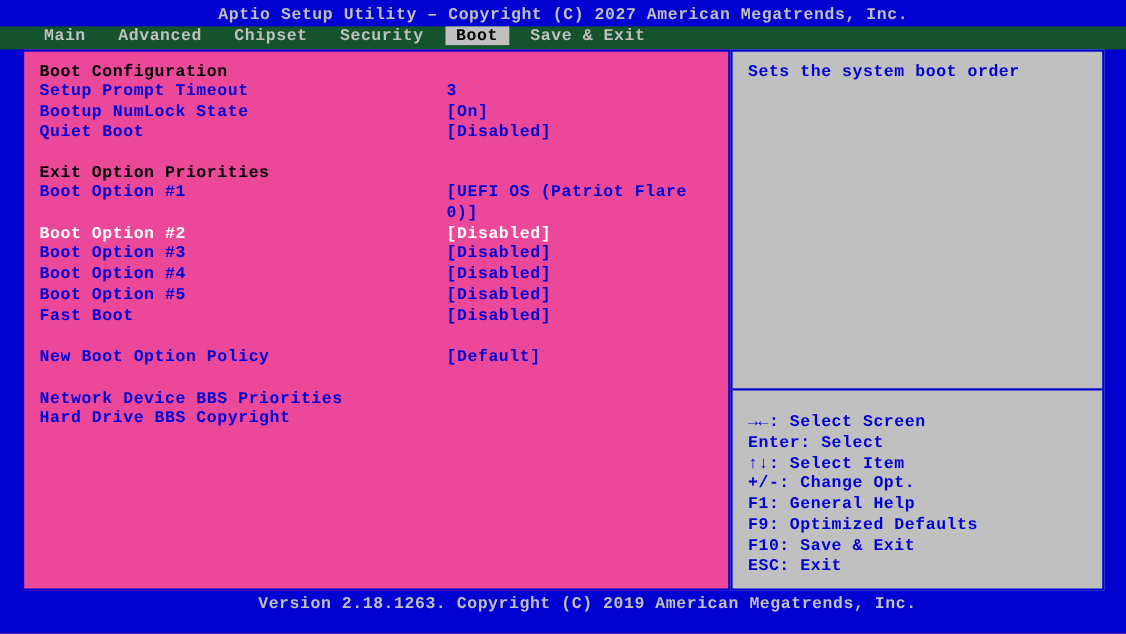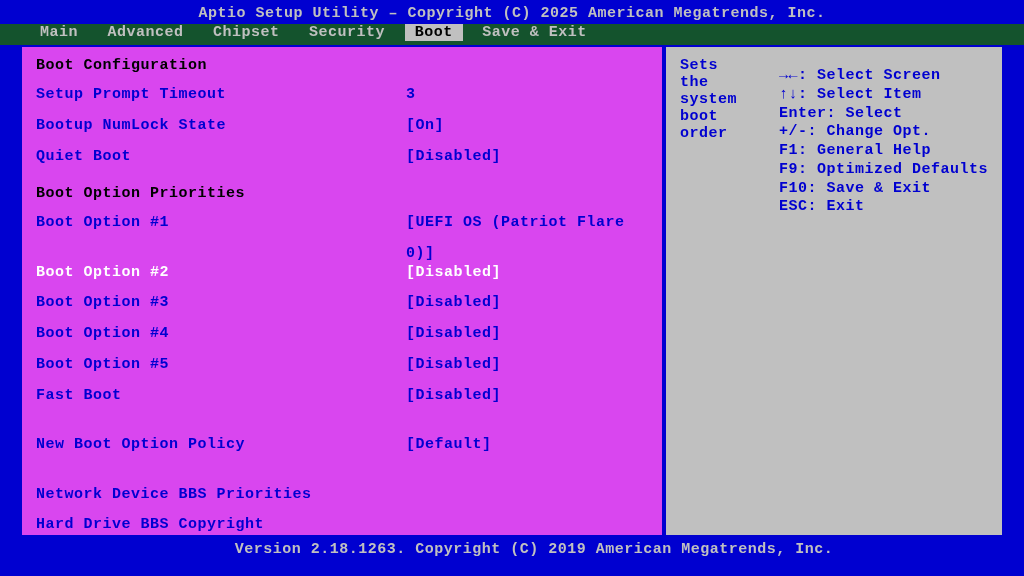--- a/index.html
+++ b/index.html
@@ -38,31 +38,31 @@
     color: #000;
   }
   .main-area {
     display: flex;
     height: 492px;
     padding: 0 20px;
     gap: 0;
   }
   .left-panel {
     flex: 1;
-    background: #d946ef;
+    background: #ec4899;
     border: 2px solid #0000d0;
     padding: 10px 14px;
     min-width: 0;
   }
   .right-panel {
     width: 340px;
     background: #c0c0c0;
     border: 2px solid #0000d0;
     display: flex;
-    flex-direction: row;
+    flex-direction: column;
   }
   .right-top {
     flex: 1;
     padding: 10px 14px;
     color: #0000d0;
   }
   .right-divider {
     height: 2px;
     background: #0000d0;
     margin: 0;
@@ -82,21 +82,20 @@
   }
   .row .label {
     width: 370px;
     flex-shrink: 0;
   }
   .row .value {
     flex: 1;
   }
   .blue {
     color: #0000d0;
-    margin-top: 12px;
   }
   .selected {
     color: #fff;
     justify-content: center;
   }
   .blank-row {
     height: 1.25em;
   }
   .footer {
     background: #0000d0;
@@ -105,21 +104,21 @@
     padding: 4px 0 0 0;
     margin-left: 44px;
   }
   .hint-line {
     white-space: nowrap;
   }
 </style>
 </head>
 <body>
 
-<div class="title-bar">Aptio Setup Utility – Copyright (C) 2025 American Megatrends, Inc.</div>
+<div class="title-bar">Aptio Setup Utility – Copyright (C) 2027 American Megatrends, Inc.</div>
 
 <div class="menu-bar">
   <span class="menu-item">Main</span>
   <span class="menu-item">Advanced</span>
   <span class="menu-item">Chipset</span>
   <span class="menu-item">Security</span>
   <span class="menu-item active">Boot</span>
   <span class="menu-item">Save &amp; Exit</span>
 </div>
 
@@ -138,21 +137,21 @@
       <span class="value">[On]</span>
     </div>
 
     <div class="row blue">
       <span class="label">Quiet Boot</span>
       <span class="value">[Disabled]</span>
     </div>
 
     <div class="blank-row"></div>
 
-    <div class="section-header">Boot Option Priorities</div>
+    <div class="section-header">Exit Option Priorities</div>
 
     <div class="row blue">
       <span class="label">Boot Option #1</span>
       <span class="value">[UEFI OS (Patriot Flare</span>
     </div>
     <div class="row blue">
       <span class="label"></span>
       <span class="value">0)]</span>
     </div>
 
@@ -200,22 +199,22 @@
 
   </div>
 
   <div class="right-panel">
     <div class="right-top">
       <div>Sets the system boot order</div>
     </div>
     <div class="right-divider"></div>
     <div class="right-bottom">
       <div class="hint-line">→←: Select Screen</div>
+      <div class="hint-line">Enter: Select</div>
       <div class="hint-line">↑↓: Select Item</div>
-      <div class="hint-line">Enter: Select</div>
       <div class="hint-line">+/-: Change Opt.</div>
       <div class="hint-line">F1: General Help</div>
       <div class="hint-line">F9: Optimized Defaults</div>
       <div class="hint-line">F10: Save &amp; Exit</div>
       <div class="hint-line">ESC: Exit</div>
     </div>
   </div>
 </div>
 
 <div class="footer">Version 2.18.1263. Copyright (C) 2019 American Megatrends, Inc.</div>

